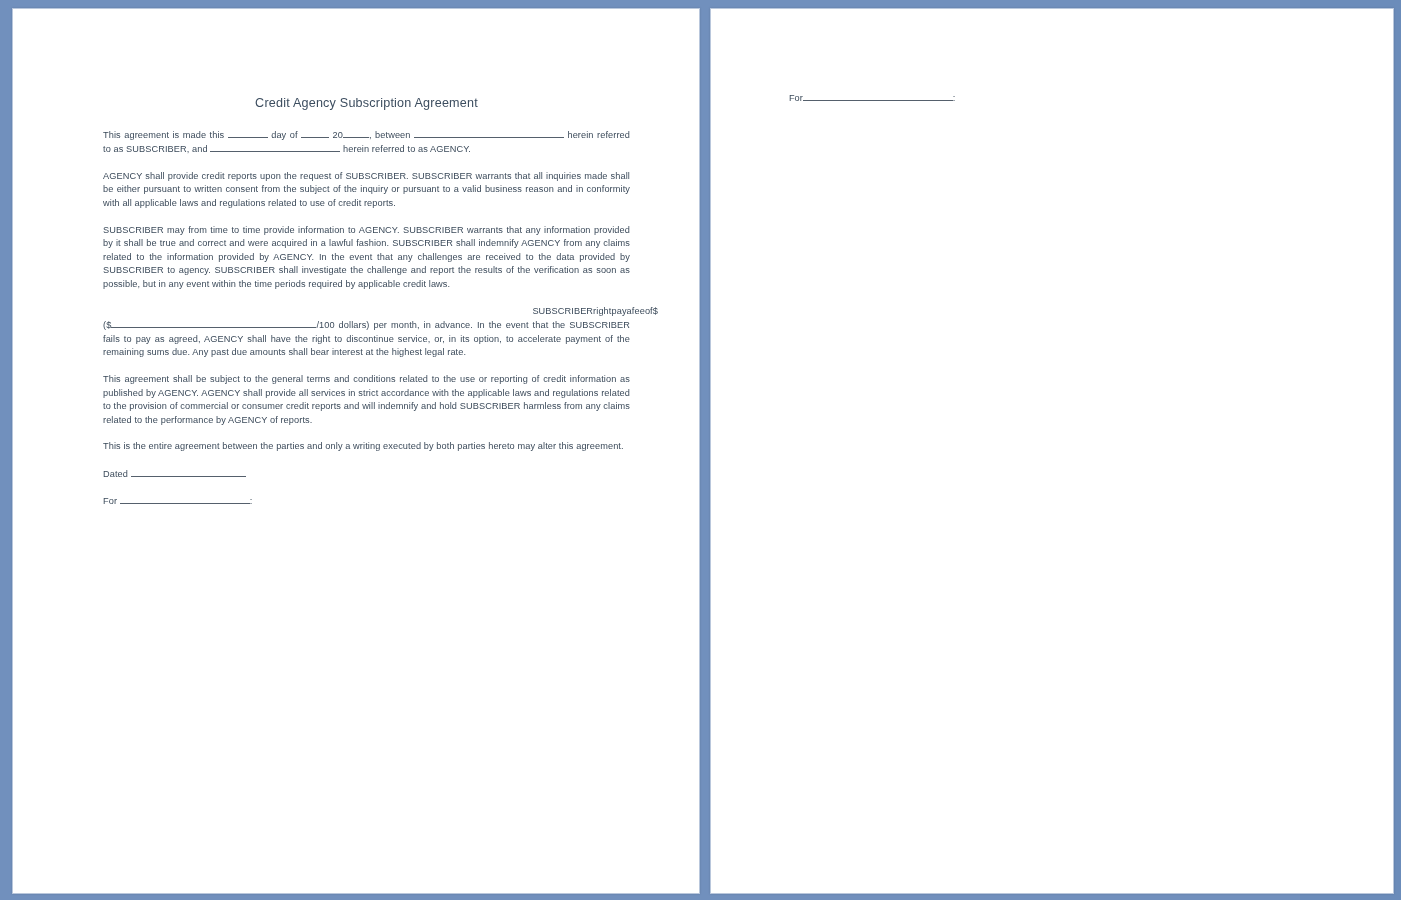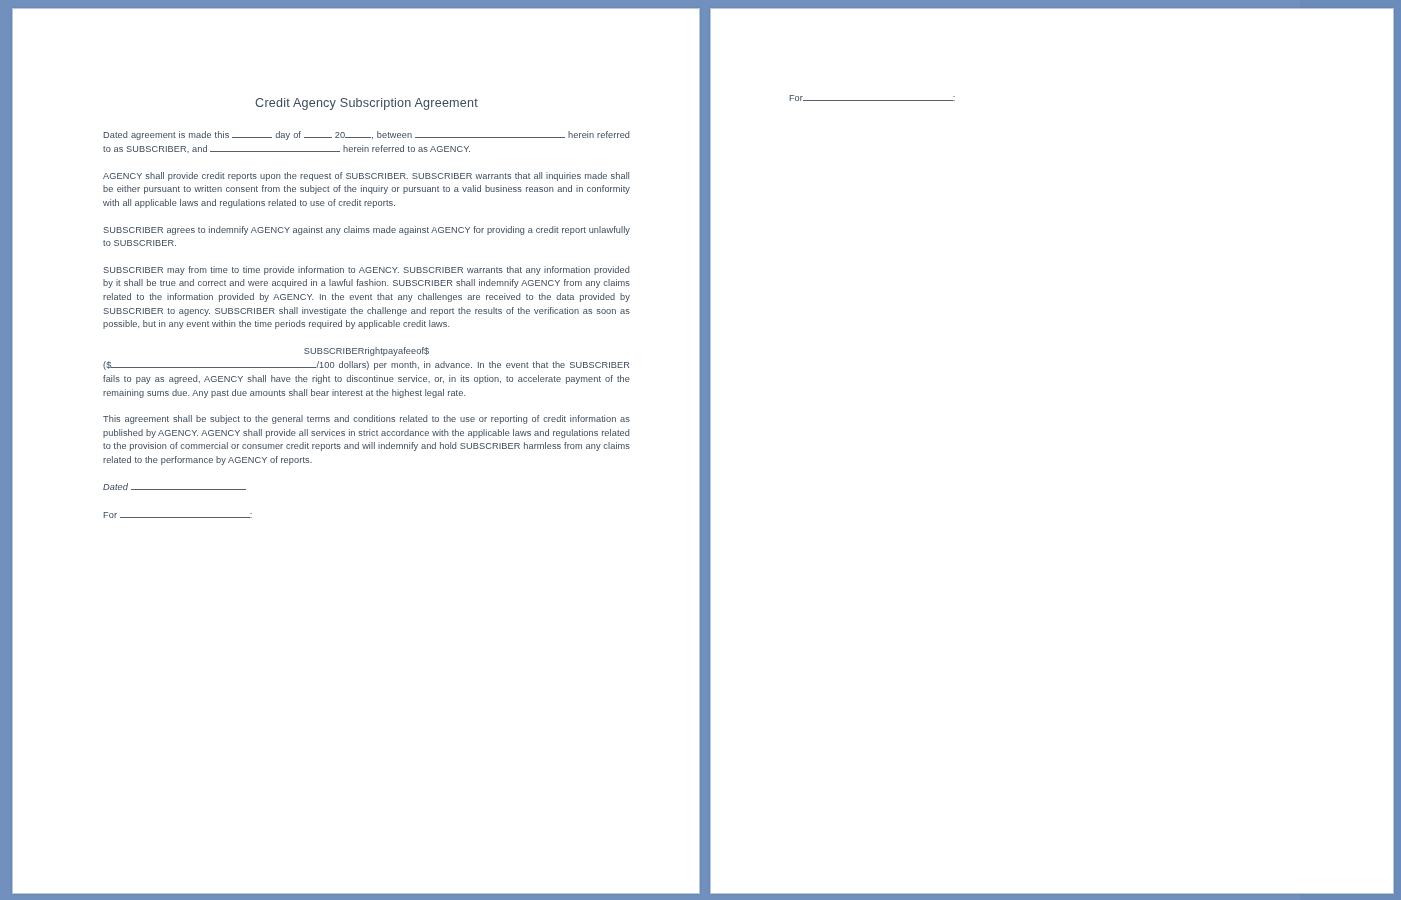--- a/index.html
+++ b/index.html
@@ -83,88 +83,89 @@
   .w165 { width: 165px; }
   .w205 { width: 205px; }
 
   .sig-line {
     display: inline-block;
     border-bottom: 1px solid #55606c;
     height: 10px;
     vertical-align: bottom;
   }
 
-  .dated-row { margin: 18px 0 0 0; font-style: italic; }
+  .dated-row { margin: 18px 0 0 0; }
   .for-row { margin: 16px 0 0 0; }
   .by-row { margin: 20px 0 0 0; }
 
   .right-body {
     position: absolute;
     left: 78px;
     top: 82px;
     width: 530px;
     color: #3b4a5a;
     font-size: 9.2px;
     line-height: 13.6px;
   }
 
   .right-for { margin: 0; }
   .right-by { margin: 22px 0 0 0; }
 
   .justify-spread {
     display: flex;
-    justify-content: center;
+    justify-content: flex-end;
     width: 100%;
+    margin-left: 28px;
   }
 </style>
 </head>
 <body>
 
 <div id="viewport">
 
   <div class="page" id="page-left">
     <div class="doc-body">
 
       <div class="doc-title">Credit Agency Subscription Agreement</div>
 
       <p class="para">
-        <span>Dated  agreement  is  made  this</span>
+        <span>This  agreement  is  made  this</span>
         <span class="ln w40"></span>
         <span>day  of</span>
         <span class="ln w28"></span>
         <span>20</span><span class="ln w26"></span><span>,  between</span>
         <span class="ln w150"></span>
         <span>herein  referred  to  as  SUBSCRIBER,  and</span>
         <span class="ln w130"></span>
         <span>herein   referred   to   as   AGENCY.</span>
       </p>
 
 
       <p class="para">AGENCY  shall  provide  credit  reports  upon  the  request  of   SUBSCRIBER.  SUBSCRIBER warrants that all inquiries made shall be either pursuant to written consent from the subject of the inquiry  or  pursuant  to  a  valid  business  reason  and  in  conformity  with  all  applicable  laws  and regulations related to use of credit reports.</p>
 
-      <p class="para">SUBSCRIBER  agrees  to  indemnify  AGENCY  against  any  claims  made  against  AGENCY  for providing a credit report unlawfully to SUBSCRIBER.</p>
 
       <p class="para">SUBSCRIBER may from time to time provide information to AGENCY.  SUBSCRIBER warrants that any information provided by it shall be true and correct and were acquired in a lawful fashion. SUBSCRIBER  shall  indemnify  AGENCY  from  any  claims  related  to  the  information  provided  by AGENCY. In the event that any challenges are received to the data provided by SUBSCRIBER to agency.  SUBSCRIBER  shall  investigate  the  challenge  and  report  the  results  of  the  verification  as soon as possible, but in any event within the time periods required by applicable credit laws.</p>
 
       <p class="para">
         <span class="justify-spread">
           <span>SUBSCRIBER</span>
           <span>right</span>
           <span>pay</span>
           <span>a</span>
           <span>fee</span>
           <span>of</span>
           <span>$</span>
         </span>
         <span>($</span><span class="ln w205"></span><span>/100 dollars) per month, in advance. In the  event  that  the  SUBSCRIBER  fails  to  pay  as  agreed,  AGENCY  shall  have  the  right  to discontinue  service,  or,  in  its  option,  to  accelerate  payment  of  the  remaining  sums  due.  Any  past due amounts shall bear interest at the highest legal rate.</span>
       </p>
 
       <p class="para">This agreement shall be subject to the general terms and conditions related to the use or reporting of  credit  information  as  published  by  AGENCY.  AGENCY  shall  provide  all  services  in  strict accordance  with  the  applicable  laws  and  regulations  related  to  the  provision  of  commercial  or consumer  credit  reports  and  will  indemnify  and  hold  SUBSCRIBER  harmless  from  any  claims related to the performance by AGENCY of reports.</p>
 
 
+      <p class="para">This  is  the  entire  agreement  between  the  parties  and  only  a  writing  executed  by  both  parties hereto may alter this agreement.</p>
 
       <p class="para dated-row">
         <span>Dated</span>
         <span class="ln w115"></span>
       </p>
 
       <p class="para for-row">
         <span>For</span>
         <span class="ln w130"></span><span>:</span>
       </p>

